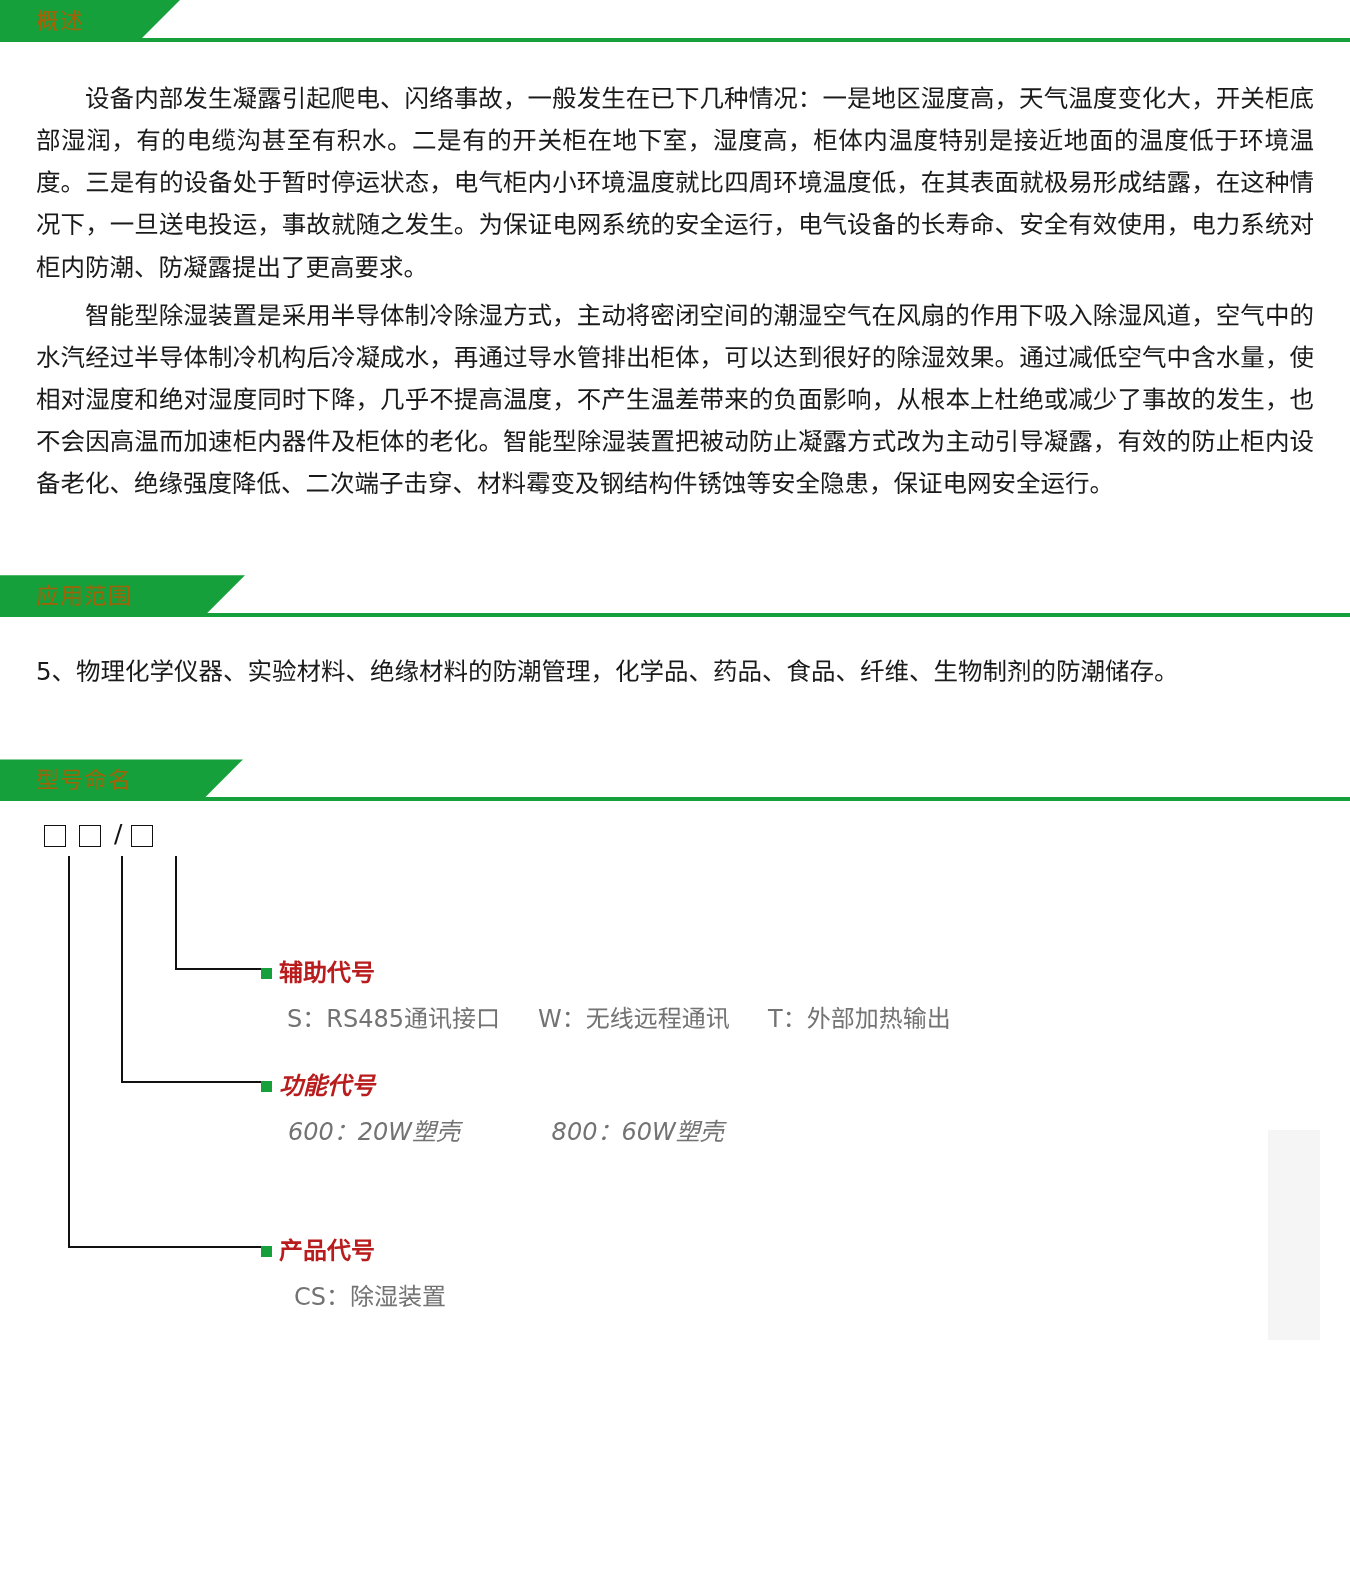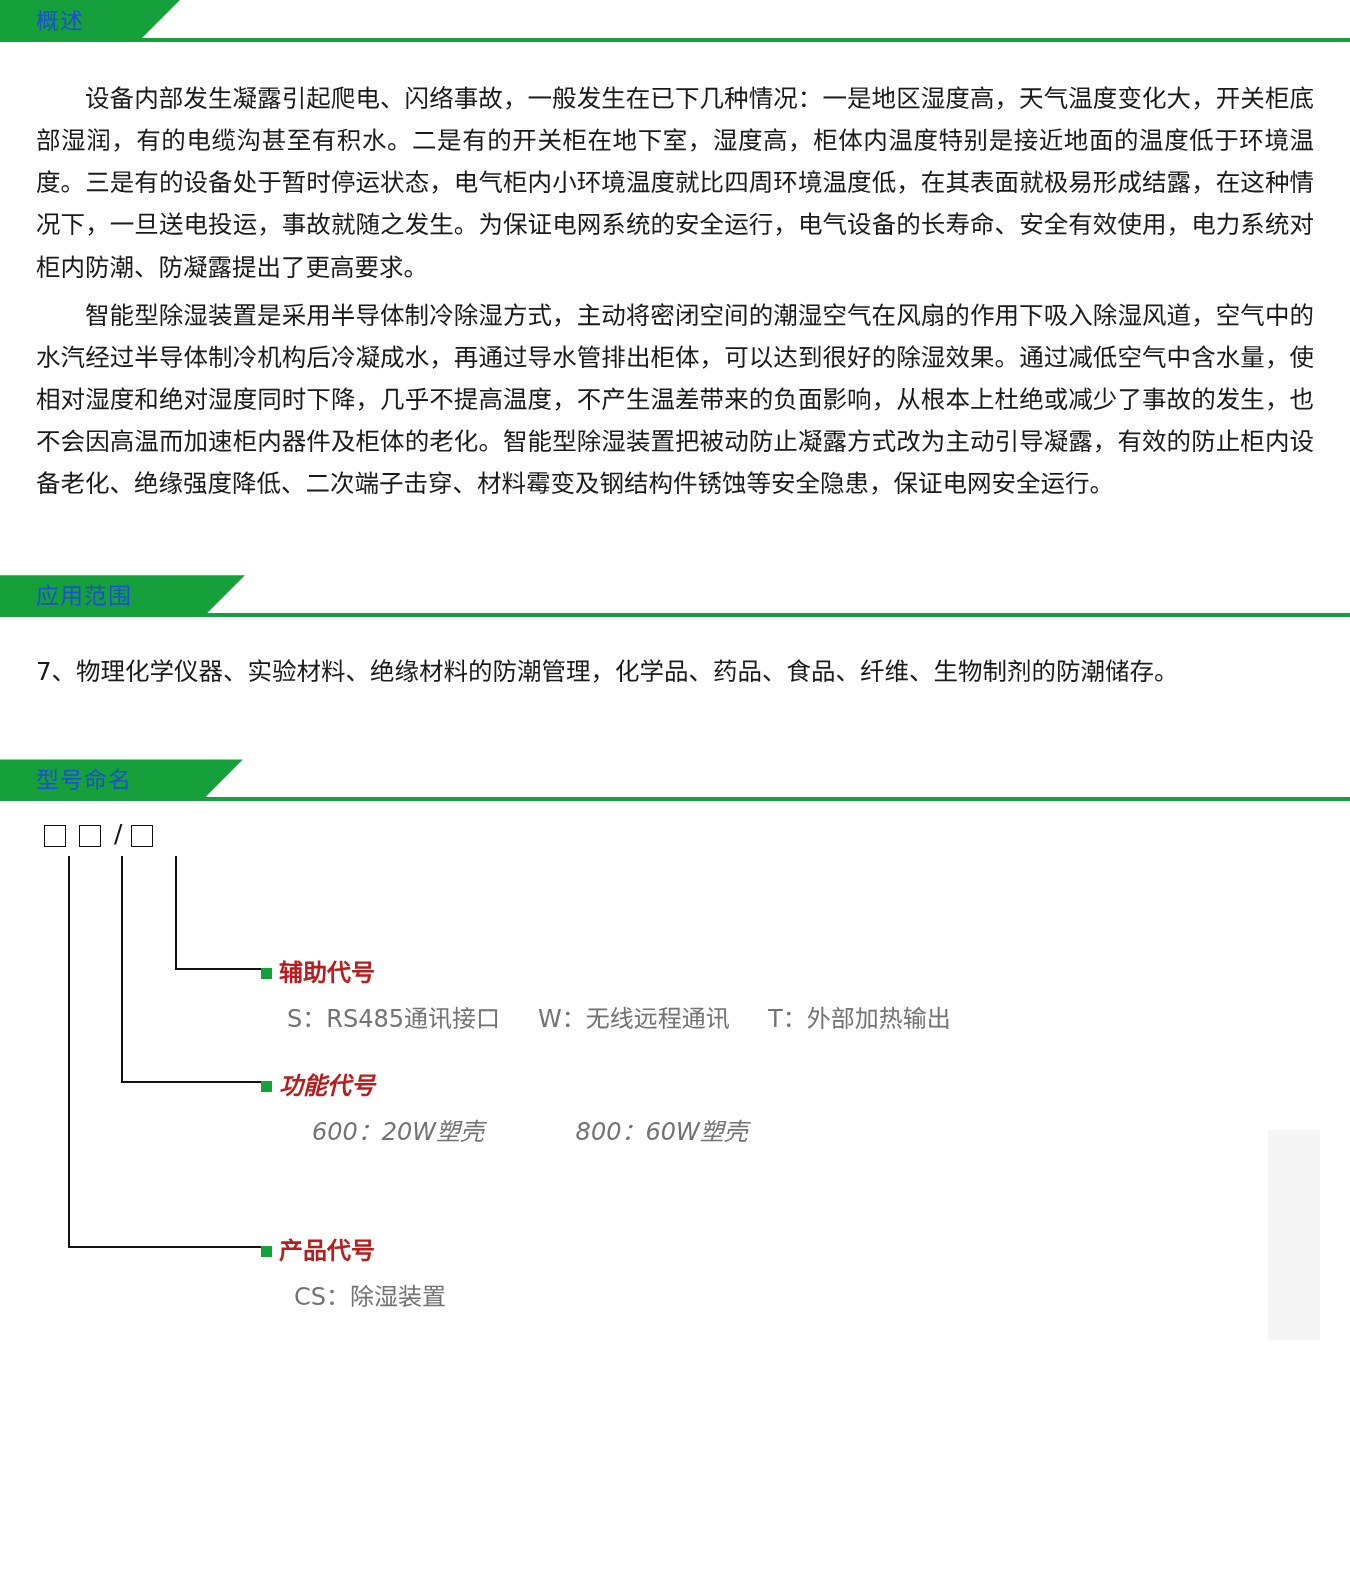--- a/index.html
+++ b/index.html
@@ -31,21 +31,21 @@
     width: 100%;
     height: 4px;
     background: #16a03c;
   }
   .banner-title {
     position: absolute;
     left: 36px;
     top: 0;
     height: 42px;
     line-height: 42px;
-    color: #1d4ed8;
+    color: #a16207;
     font-size: 23px;
     letter-spacing: 1px;
     font-family: "DejaVu Sans", "Liberation Sans", sans-serif;
     z-index: 2;
   }
 
   .banner-wrap { position: relative; width: 100%; }
 
   
   .bw-1 .banner-bar { width: 180px; }
@@ -178,21 +178,21 @@
 <div class="banner-wrap bw-2">
   <div class="banner-bar"></div>
   <div class="banner-underline"></div>
   <div class="banner-title">应用范围</div>
 </div>
 
 <div class="gap-c"></div>
 
 <div class="content">
   <ul class="list">
-    <li>7、物理化学仪器、实验材料、绝缘材料的防潮管理，化学品、药品、食品、纤维、生物制剂的防潮储存。</li>
+    <li>5、物理化学仪器、实验材料、绝缘材料的防潮管理，化学品、药品、食品、纤维、生物制剂的防潮储存。</li>
   </ul>
 </div>
 
 <div class="gap-d"></div>
 
 <div class="banner-wrap bw-3">
   <div class="banner-bar"></div>
   <div class="banner-underline"></div>
   <div class="banner-title">型号命名</div>
 </div>
@@ -215,21 +215,21 @@
   <div class="vline" style="left:68px; top:55px; height:390px;"></div>
   <div class="hline" style="left:68px; top:445px; width:193px;"></div>
 
   <div class="lbl-group" style="left:261px; top:152px;">
     <div class="lbl-title"><span class="bullet"></span><span>辅助代号</span></div>
     <div class="lbl-line" style="margin-left:26px;">S：RS485通讯接口     W：无线远程通讯     T：外部加热输出</div>
   </div>
 
   <div class="lbl-group" style="left:261px; top:265px;font-style:italic;">
     <div class="lbl-title"><span class="bullet"></span><span>功能代号</span></div>
-    <div class="lbl-line" style="margin-left:51px;">600：20W塑壳            800：60W塑壳</div>
+    <div class="lbl-line" style="margin-left:27px;">600：20W塑壳            800：60W塑壳</div>
   </div>
 
   <div class="lbl-group" style="left:261px; top:430px;">
     <div class="lbl-title"><span class="bullet"></span><span>产品代号</span></div>
     <div class="lbl-line" style="margin-left:33px;">CS：除湿装置</div>
   </div>
 
 </div>
 
 <div class="watermark"></div>

